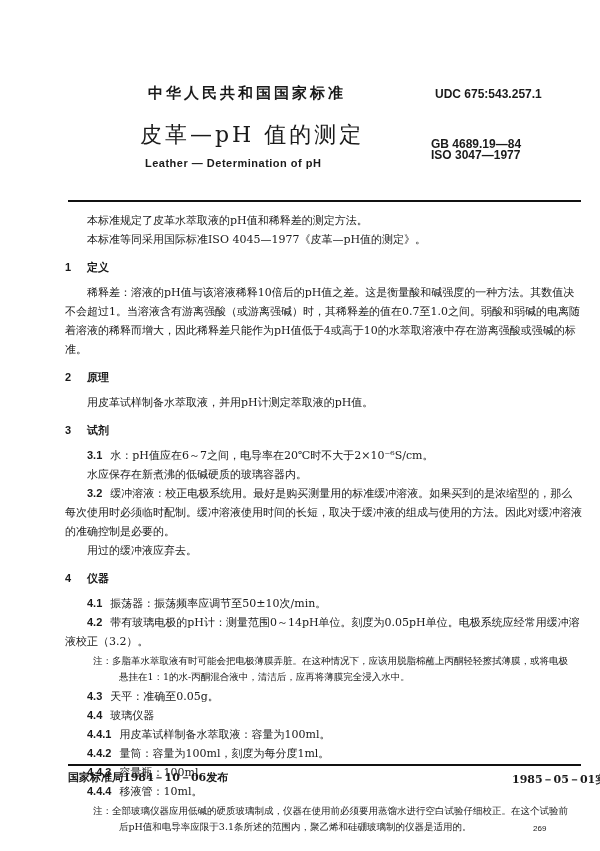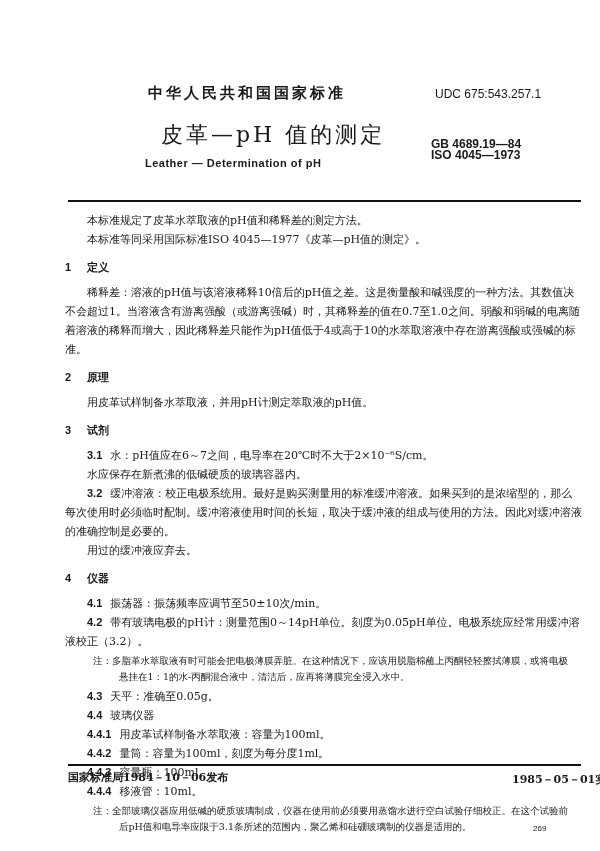--- a/index.html
+++ b/index.html
@@ -1,21 +1,21 @@
 <!DOCTYPE html>
 <html><head>
 <meta charset="utf-8">
 <style>
   html, body { margin: 0; padding: 0; background: #ffffff; }
   body { width: 600px; height: 851px; position: relative; overflow: hidden;
          font-family: "DejaVu Serif", "Liberation Serif", serif; color: #1a1a1a; }
   .abs { position: absolute; white-space: nowrap; }
   .nat-std { left: 148px; top: 84px; font-size: 15px; letter-spacing: 3px; font-weight: bold; }
-  .udc { left: 435px; top: 87px; font-size: 12px; font-weight: normal; font-family: "Liberation Sans", sans-serif; }
-  .title-cn { left: 161px; top: 120px; font-size: 22px; letter-spacing: 3px; text-align: center; }
+  .udc { left: 435px; top: 87px; font-size: 12px; font-weight: bold; font-family: "Liberation Sans", sans-serif; }
+  .title-cn { left: 140px; top: 120px; font-size: 22px; letter-spacing: 3px; text-align: center; }
   .code-block { left: 431px; top: 139px; font-size: 12px; line-height: 11px; font-weight: bold; font-family: "Liberation Sans", sans-serif; }
   .title-en { left: 145px; top: 157px; font-size: 11px; font-weight: bold; font-family: "Liberation Sans", sans-serif; letter-spacing: 0.5px; }
   .rule-top { left: 68px; top: 200px; width: 513px; height: 2px; background: #111; }
   .para { font-size: 11px; line-height: 19px; }
   .body-wrap { position: absolute; left: 65px; top: 205px; width: 518px; }
   .p-indent { text-indent: 22px; margin: 0; }
   .sec { font-weight: bold; font-size: 11px; margin: 9px 0 6px 0; }
   .sec .num { display: inline-block; width: 22px; font-family: "Liberation Sans", sans-serif; }
   .item { margin: 0; text-indent: 22px; }
   .item .num { font-weight: bold; font-family: "Liberation Sans", sans-serif; margin-right: 8px; }
@@ -26,21 +26,21 @@
   .page-num { left: 533px; top: 813px; font-size: 8px; font-family: "Liberation Sans", sans-serif; margin-top: 11px; }
 </style>
 </head>
 <body>
 
 <div class="abs nat-std">中华人民共和国国家标准</div>
 <div class="abs udc">UDC  675:543.257.1</div>
 <div class="abs title-cn">皮革—pH 值的测定</div>
 <div class="abs code-block">
   <div>GB  4689.19—84</div>
-  <div>ISO  4045—1973</div>
+  <div>ISO  3047—1977</div>
 </div>
 <div class="abs title-en">Leather — Determination of pH</div>
 <div class="abs rule-top"></div>
 
 <div class="body-wrap para">
   <p class="p-indent" style="margin-top:6px">本标准规定了皮革水萃取液的pH值和稀释差的测定方法。</p>
   <p class="p-indent">本标准等同采用国际标准ISO 4045—1977《皮革—pH值的测定》。</p>
 
   <div class="sec"><span class="num">1</span><span>定义</span></div>
   <p class="p-indent">稀释差：溶液的pH值与该溶液稀释10倍后的pH值之差。这是衡量酸和碱强度的一种方法。其数值决不会超过1。当溶液含有游离强酸（或游离强碱）时，其稀释差的值在0.7至1.0之间。弱酸和弱碱的电离随着溶液的稀释而增大，因此稀释差只能作为pH值低于4或高于10的水萃取溶液中存在游离强酸或强碱的标准。</p>

